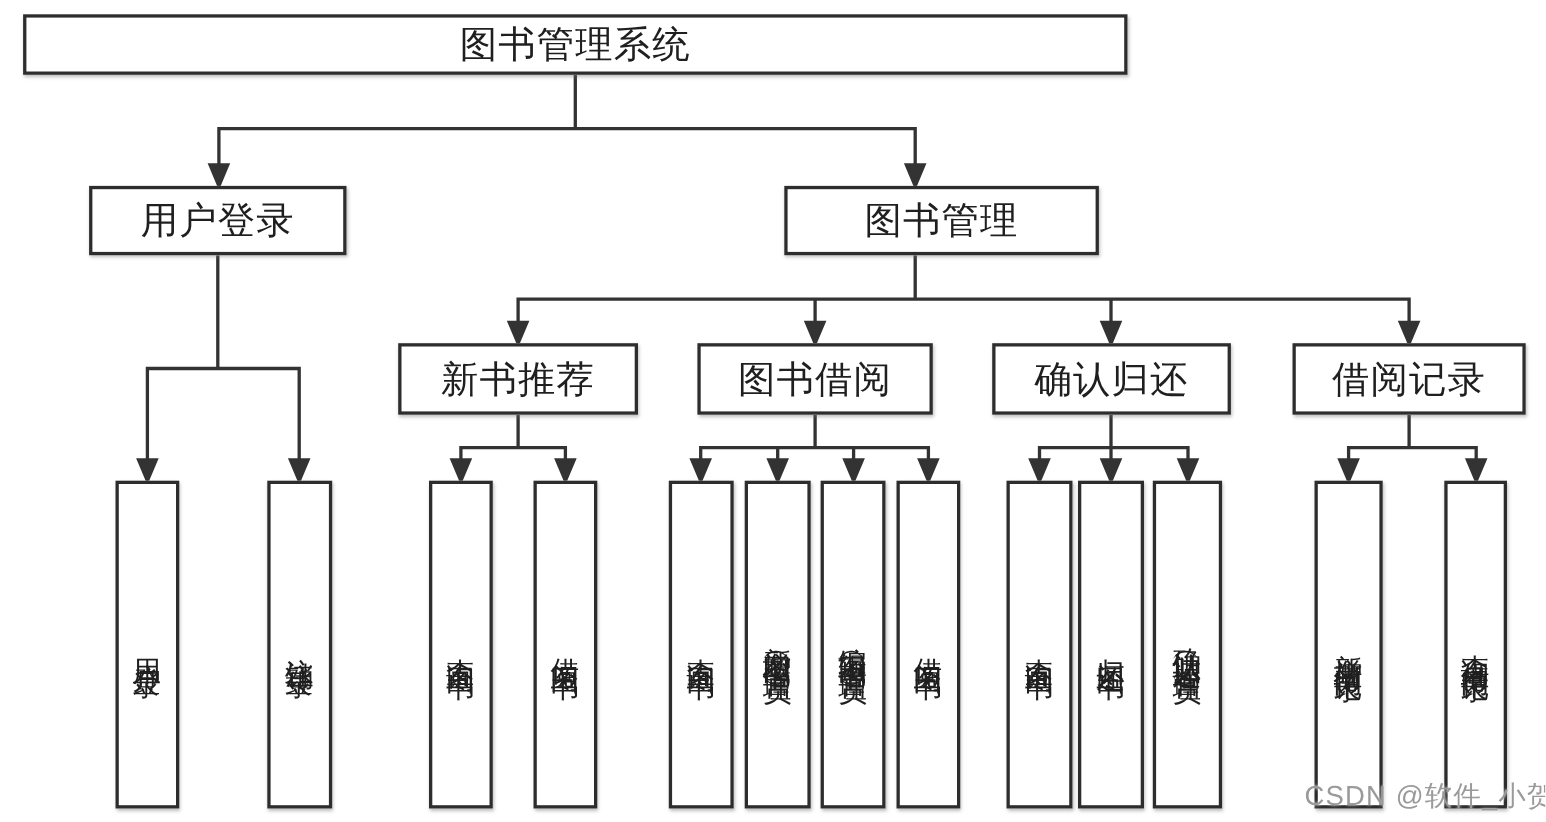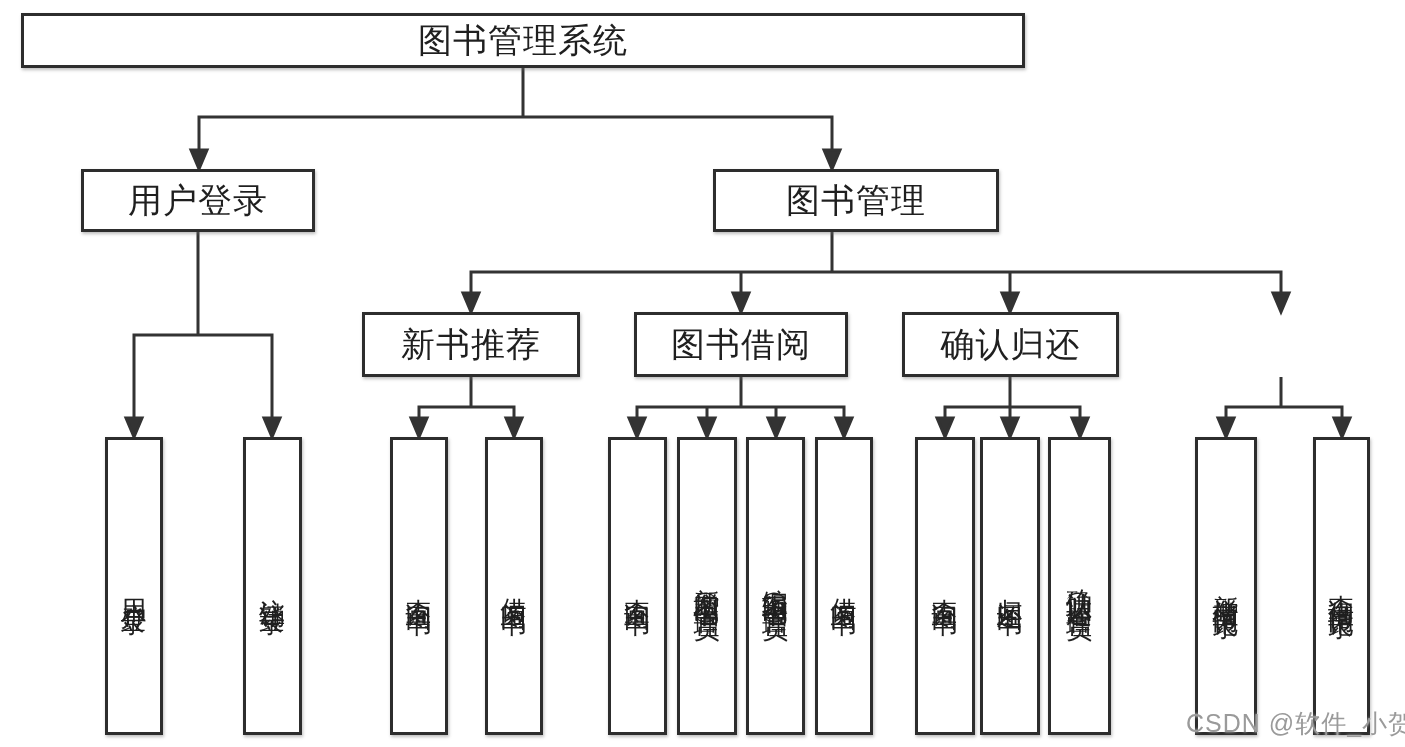--- a/index.html
+++ b/index.html
@@ -97,20 +97,23 @@
 
   <div class="box h" style="left:634px;top:312px;width:214px;height:65px">
     <span class="label">图书借阅</span>
   </div>
   <div class="box h" style="left:362px;top:312px;width:218px;height:65px">
     <span class="label">新书推荐</span>
   </div>
   <div class="box h" style="left:902px;top:312px;width:217px;height:65px">
     <span class="label">确认归还</span>
   </div>
+  <div class="box h" style="left:1175px;top:312px;width:212px;height:65px">
+    <span class="label">借阅记录</span>
+  </div>
 
   <div class="box v" style="left:105px;top:437px;width:58px;height:298px">
     <span class="label">用户登录</span>
   </div>
   <div class="box v" style="left:243px;top:437px;width:59px;height:298px">
     <span class="label">注销登录</span>
   </div>
 
   <div class="box v" style="left:390px;top:437px;width:58px;height:298px">
     <span class="label">查询图书</span>

